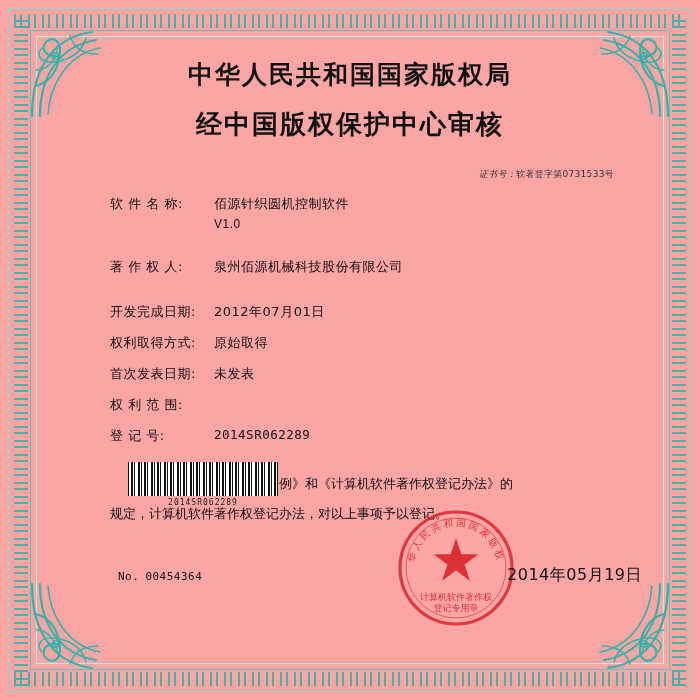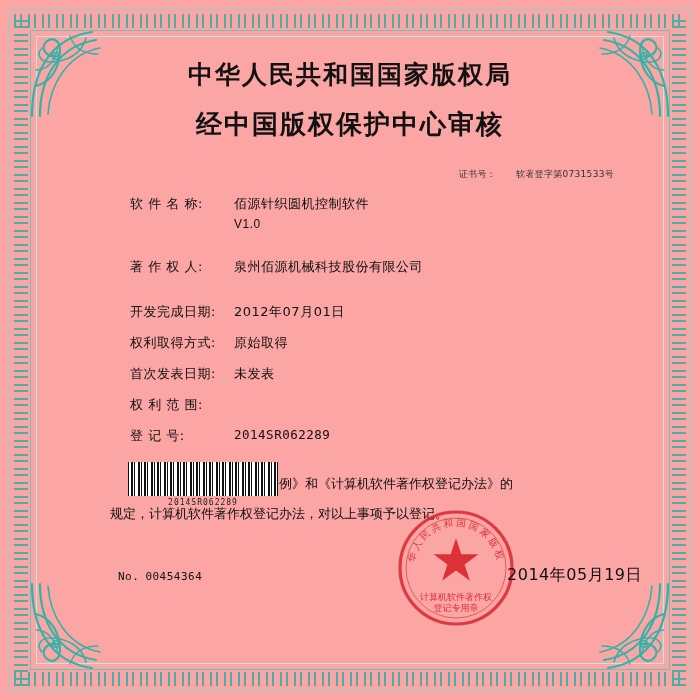--- a/index.html
+++ b/index.html
@@ -112,35 +112,34 @@
   }
 
   .cert-no {
     text-align: right;
     font-size: 9px;
     color: #333;
     margin-top: 26px;
     padding-right: 38px;
     letter-spacing: 0.3px;
   }
-  .cert-no .label { margin-right: 20px; }
+  .cert-no .label { margin-right: 0; font-style: italic; }
 
   .fields {
     margin-top: 14px;
     padding-left: 62px;
     padding-right: 40px;
   }
 
   .row {
     display: flex;
     align-items: flex-start;
     margin-bottom: 17px;
     font-size: 13px;
     color: #101010;
-    margin-left: 20px;
   }
   .row .lbl {
     width: 104px;
     flex: 0 0 104px;
     letter-spacing: 0.5px;
     white-space: nowrap;
   }
   .row .val {
     flex: 1 1 auto;
     letter-spacing: 0.5px;

